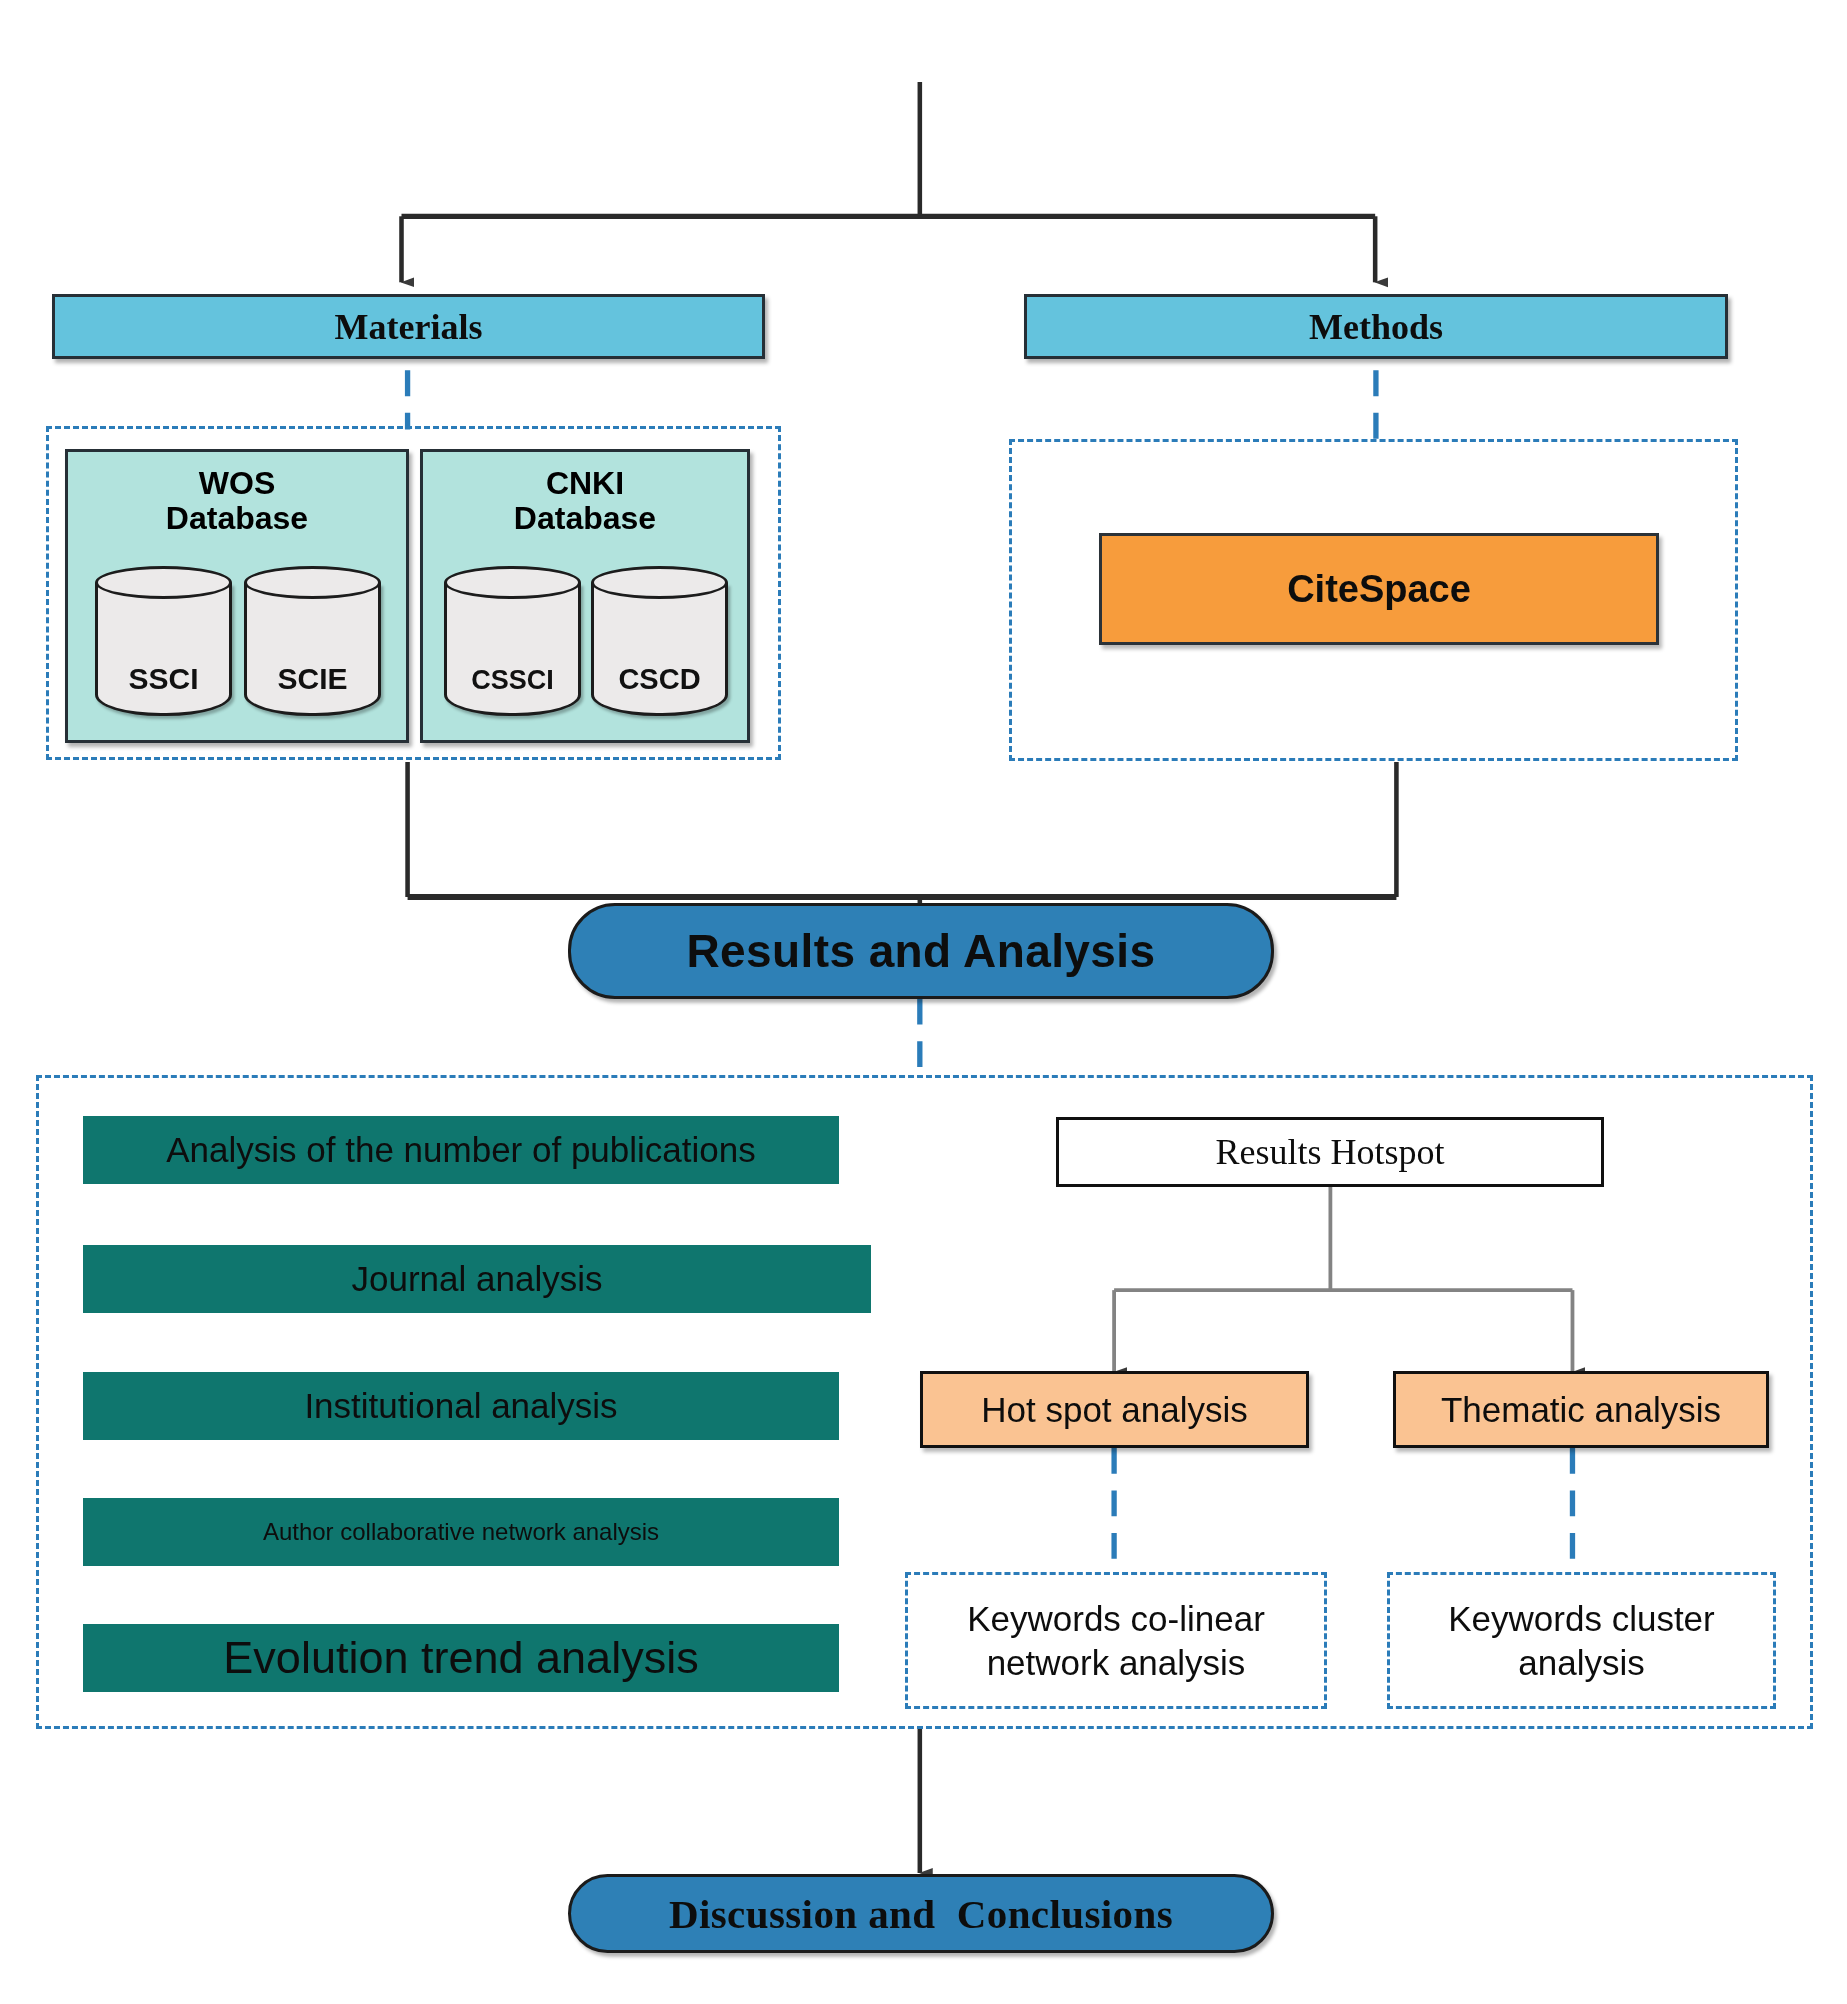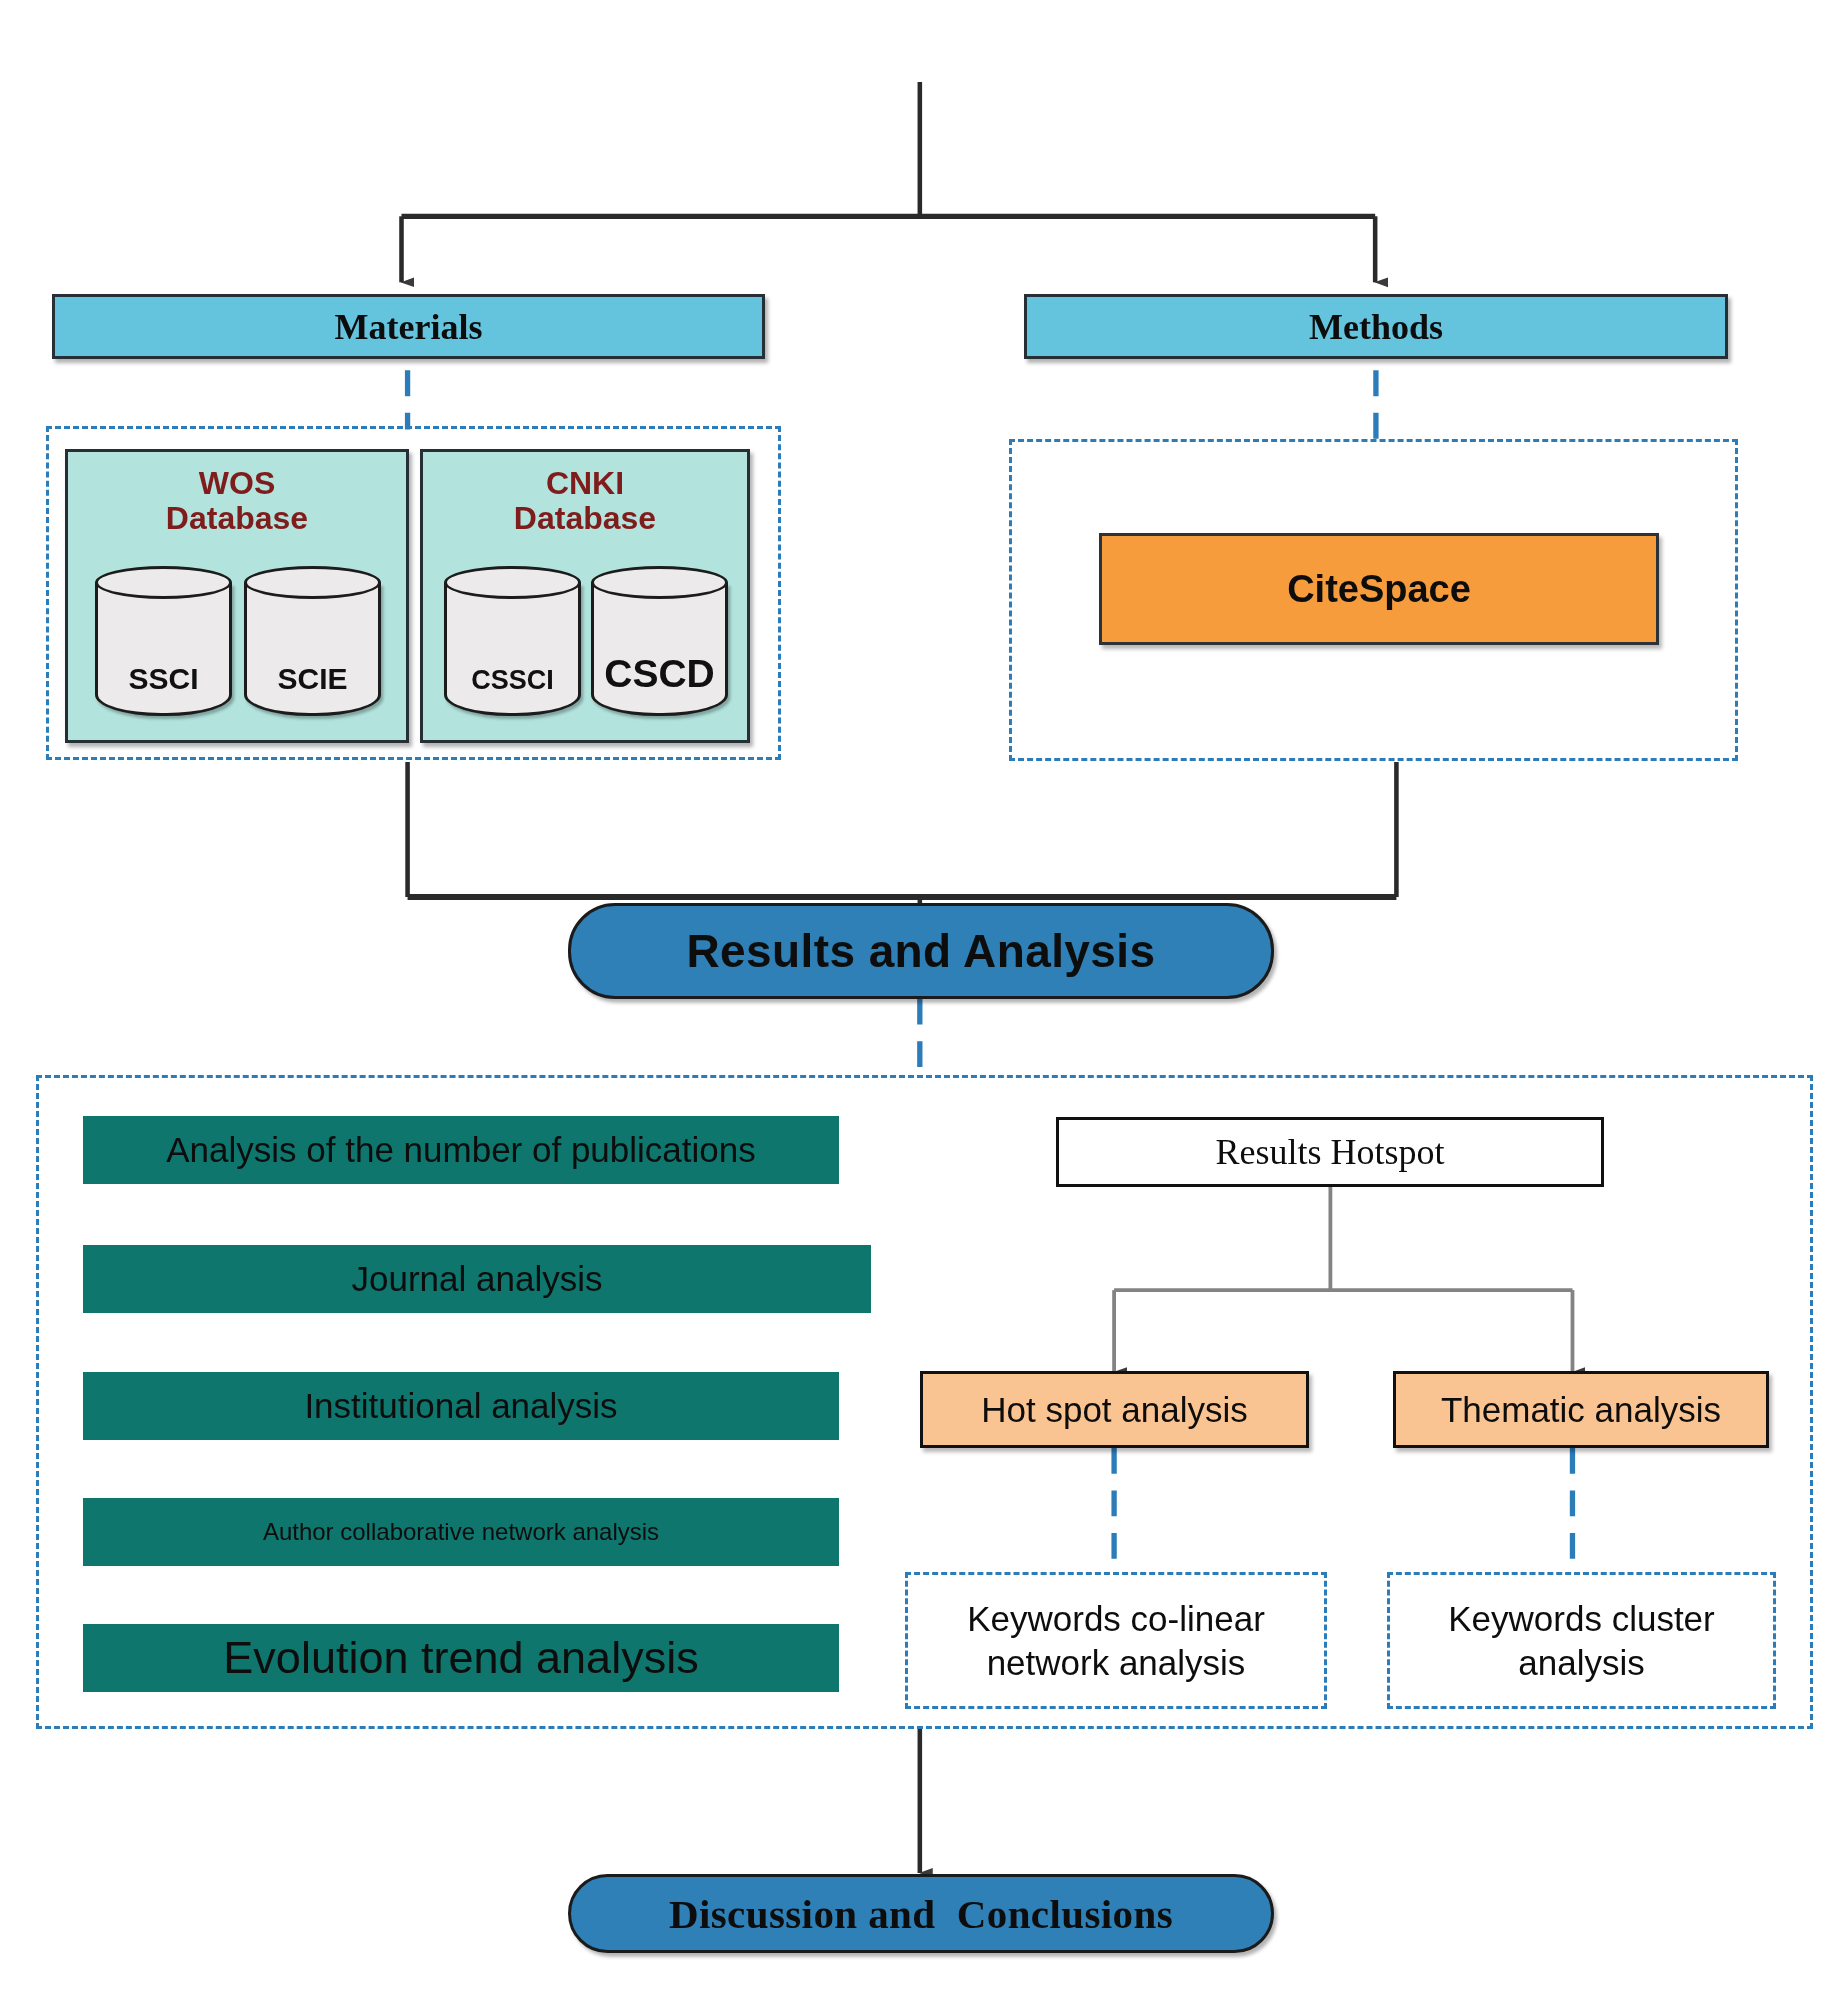--- a/index.html
+++ b/index.html
@@ -74,21 +74,21 @@
   }
   .dbpanel-title {
     position: absolute;
     left: 0;
     right: 0;
     text-align: center;
     font-family: "Liberation Sans", sans-serif;
     font-weight: bold;
     font-size: 32px;
     line-height: 1.1;
-    color: #7f1d1d;
+    color: #000000;
   }
 
   
   .cyl {
     position: absolute;
   }
   .cyl .body {
     position: absolute;
     left: 0; top: 16.7px;
     width: 100%;
@@ -269,21 +269,21 @@
       <div class="body"></div>
       <div class="cap"></div>
       <div class="top"></div>
       <div class="lbl" style="font-size:27px;">CSSCI</div>
     </div>
 
     <div class="cyl" style="left:168px; top:114px; width:137px; height:150px;">
       <div class="body"></div>
       <div class="cap"></div>
       <div class="top"></div>
-      <div class="lbl" style="font-size:39px;">CSCD</div>
+      <div class="lbl" style="font-size:29px;">CSCD</div>
     </div>
   </div>
 
   <div class="dashgroup" style="left:1009px; top:439px; width:729px; height:322px;"></div>
 
   <div class="node orangefill" style="left:1099px; top:533px; width:560px; height:112px; font-size:38px;">CiteSpace</div>
 
   <div class="node phase sans" style="left:568px; top:903px; width:706px; height:96px; font-size:46px;">Results and Analysis</div>
 
   <div class="dashgroup" style="left:36px; top:1075px; width:1777px; height:654px;"></div>

